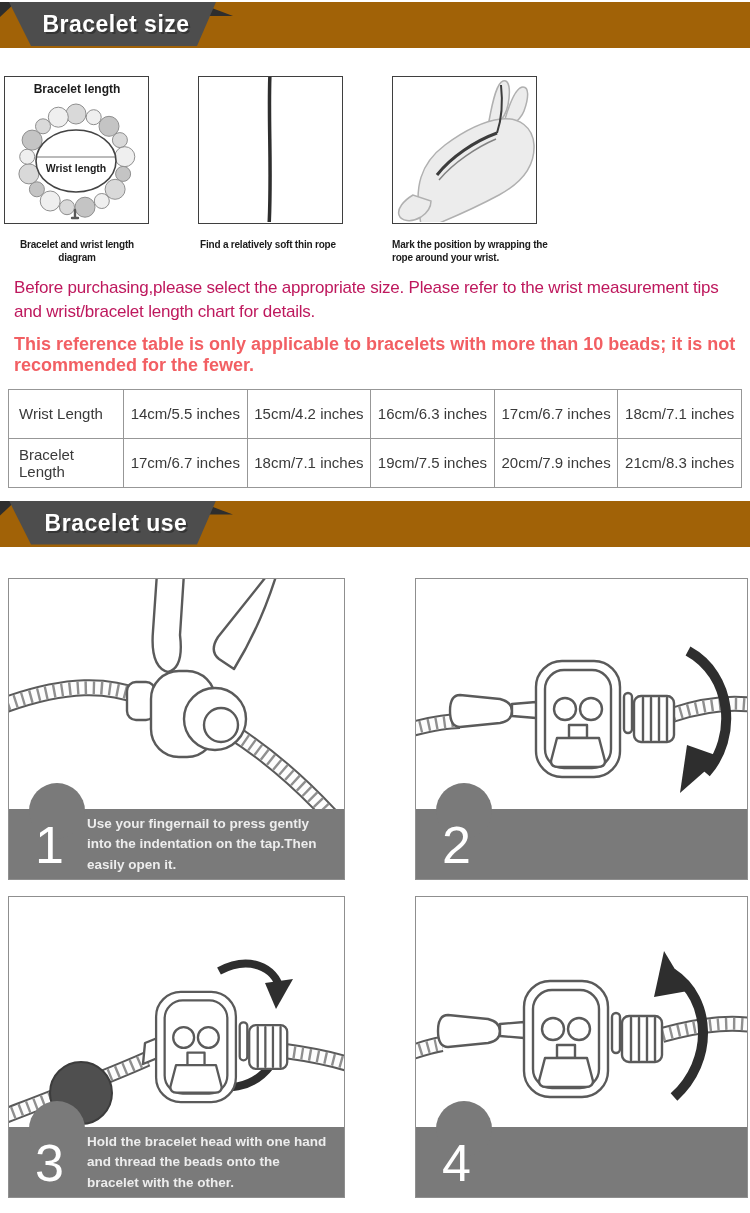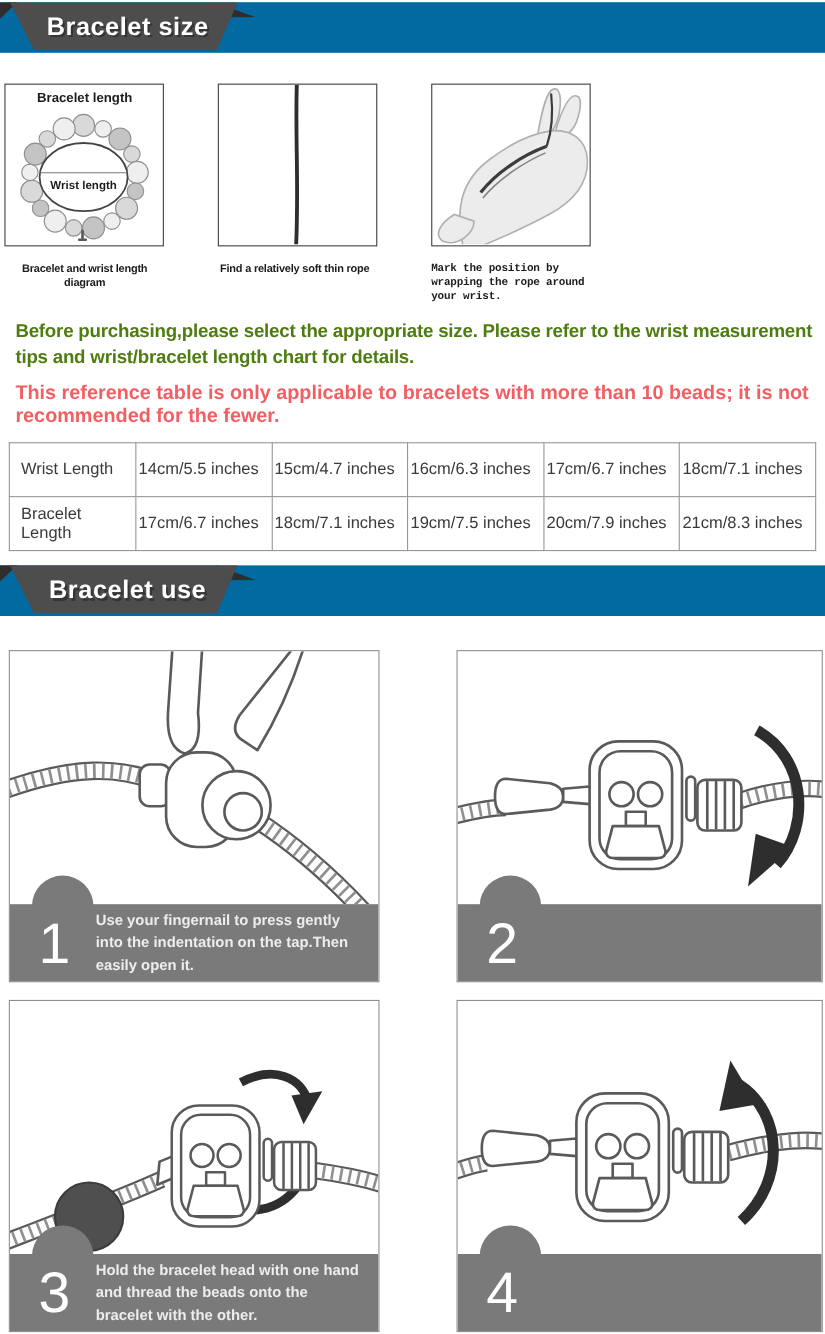--- a/index.html
+++ b/index.html
@@ -4,21 +4,21 @@
 <style>
   * { margin:0; padding:0; box-sizing:border-box; }
   html,body { width:750px; }
   body {
     font-family:"Liberation Sans", sans-serif;
     background:#ffffff; color:#1a1a1a;
     width:750px; height:1213px; overflow:hidden; position:relative;
   }
 
   
-  .strip { position:relative; height:46px; background:#0369a1; margin-top:2px; }
+  .strip { position:relative; height:46px; background:#a16207; margin-top:2px; }
   .ribbon { position:absolute; left:0; top:0; width:236px; height:44px; }
   .ribbon .corner { position:absolute; left:0; top:0; width:16px; height:15px;
     background:#2e2e2e; clip-path:polygon(0 0,100% 0,0 100%); }
   .ribbon .flap { position:absolute; left:0; top:0; width:236px; height:14px;
     background:#2e2e2e; clip-path:polygon(196px 0,233px 100%,205px 100%); }
   .ribbon .bodyshape { position:absolute; left:0; top:0; width:236px; height:44px;
     background:#4d4d4d; clip-path:polygon(9px 0,216px 0,197px 100%,31px 100%); }
   .ribbon .label { position:absolute; left:30px; top:0; width:172px; height:44px;
     line-height:44px; text-align:center; color:#ffffff; font-size:23px; font-weight:bold;
     letter-spacing:0.5px; text-shadow:2px 2px 0 rgba(0,0,0,0.30); }
@@ -28,32 +28,32 @@
   .gcol { position:relative; }
   .gbox { width:145px; height:148px; border:1.5px solid #3f3f3f; background:#fff; overflow:hidden; }
   .gcol:nth-child(1) .gbox { margin-left:4px; }
   .gcol:nth-child(2) .gbox { margin-left:10px; }
   .gcol:nth-child(3) .gbox { margin-left:12px; }
   .gcol:nth-child(4) .gbox { margin-left:30px; }
   .gcap { margin-top:14px; font-size:10px; font-weight:bold; color:#1c1c1c;
     letter-spacing:-0.2px; line-height:1.3; }
   .gcol:nth-child(1) .gcap { width:150px; margin-left:2px; text-align:center; }
   .gcol:nth-child(2) .gcap { width:192px; margin-left:12px; }
-  .gcol:nth-child(3) .gcap { width:162px; margin-left:12px;font-family:Liberation Mono, monospace; }
+  .gcol:nth-child(3) .gcap { width:162px; margin-left:12px; }
   .gcol:nth-child(4) .gcap { width:168px; margin-left:30px; }
 
   
-  .intro { margin:12px 9px 0 14px; width:726px; font-size:17px; font-weight:bold;
-    color:#4d7c0f; line-height:1.4; letter-spacing:-0.2px; }
+  .intro { margin:12px 9px 0 14px; width:726px; font-size:17px; font-weight:normal;
+    color:#be185d; line-height:1.4; letter-spacing:-0.2px; }
   .warning { margin:10px 14px 0 14px; font-size:18px; font-weight:bold; color:#f25f63; }
 
   
   table.sizes { margin:13px 8px 0 8px; width:734px; border-collapse:collapse;
     font-size:15px; color:#3a3a3a; }
-  table.sizes td { border:1px solid #979797; height:49px; padding:0 2px; }
+  table.sizes td { border:1px solid #979797; height:49px; text-align:center; padding:0 2px; }
   table.sizes td.rowlabel { width:115px; text-align:left; padding-left:10px; }
 
   
   .steps { display:grid; grid-template-columns:337px 333px; column-gap:70px; row-gap:16px;
     margin:0 0 0 8px; padding-top:31px; }
   .panel { border:1px solid #8f8f8f; height:302px; background:#fff; position:relative;
     display:flex; flex-direction:column; overflow:hidden; }
   .panel-art { flex:1; position:relative; }
   .panel-art svg { display:block; }
   .step-footer { position:relative; height:72px; background:#7a7a7a; flex:none; }
@@ -168,21 +168,21 @@
 </div>
 
 <p class="intro">Before purchasing,please select the appropriate size. Please refer to the wrist measurement tips and wrist/bracelet length chart for details.</p>
 <p class="warning">This reference table is only applicable to bracelets with more than 10 beads; it is not recommended for the fewer.</p>
 
 <table class="sizes">
   <tbody>
   <tr>
     <td class="rowlabel">Wrist Length</td>
     <td>14cm/5.5 inches</td>
-    <td>15cm/4.7 inches</td>
+    <td>15cm/4.2 inches</td>
     <td>16cm/6.3 inches</td>
     <td>17cm/6.7 inches</td>
     <td>18cm/7.1 inches</td>
   </tr>
   <tr>
     <td class="rowlabel">Bracelet Length</td>
     <td>17cm/6.7 inches</td>
     <td>18cm/7.1 inches</td>
     <td>19cm/7.5 inches</td>
     <td>20cm/7.9 inches</td>

